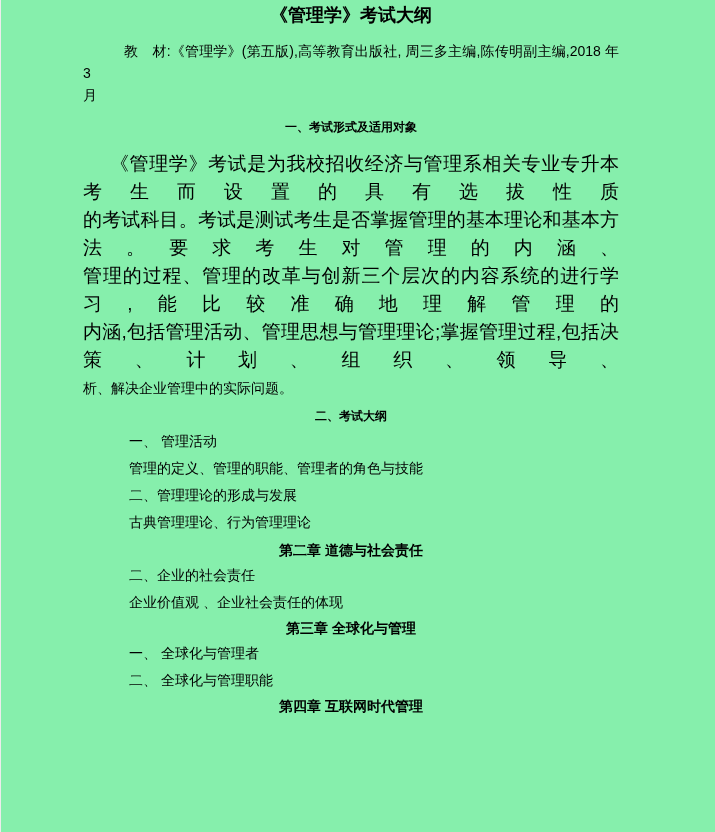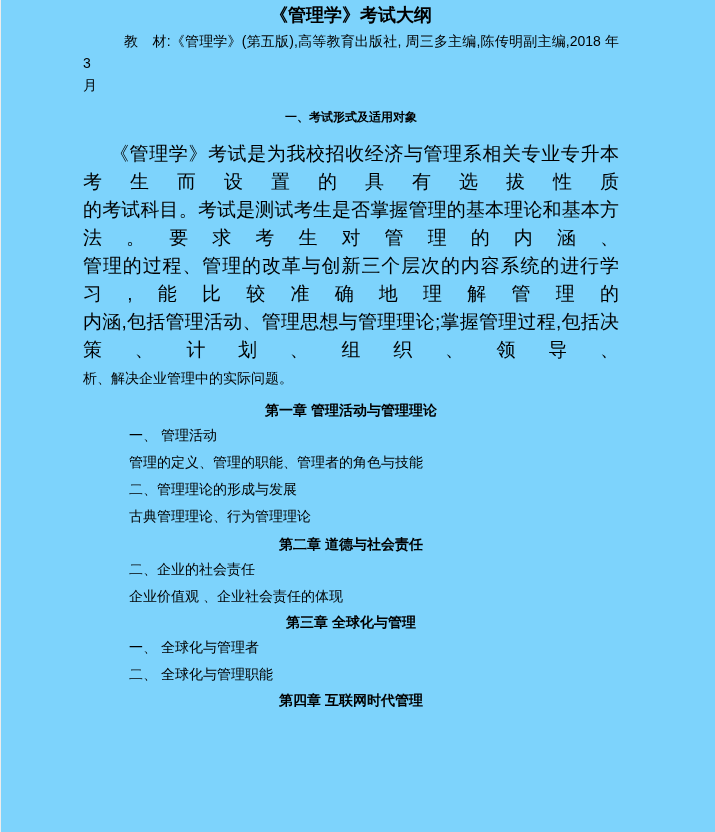--- a/index.html
+++ b/index.html
@@ -1,28 +1,28 @@
 <!DOCTYPE html>
 <html><head>
 <meta charset="utf-8">
 <style>
   html,body{margin:0;padding:0;background:#fff;}
   .page{
     position:relative;
     width:715px;height:832px;
     box-sizing:border-box;
-    background:#7dd3fc;
+    background:#86efac;
     border-left:1px solid #ececec;
     padding:2px 96px 0 82px;
     font-family:"Liberation Sans",sans-serif;
     color:#000;
     overflow:hidden;
   }
   .t{font-size:18px;font-weight:bold;text-align:center;line-height:26px;}
-  .tb{font-size:14px;line-height:22px;margin-top:2px;text-indent:41px;
+  .tb{font-size:14px;line-height:22px;margin-top:12px;text-indent:41px;
       text-align:justify;text-align-last:justify;}
   .tb2{font-size:14px;line-height:22px;}
   .h1{font-size:12px;font-weight:bold;text-align:center;line-height:24px;}
   .mt9{margin-top:9px;}
   .mt11{margin-top:11px;}
   .mt2{margin-top:2px;}
   .mt6{margin-top:6px;}
   .p{font-size:19px;line-height:28px;text-align:justify;text-align-last:justify;}
   .pi{text-indent:27px;}
   .pl{font-size:14px;line-height:28px;}
@@ -41,22 +41,22 @@
   <div class="tb2">月</div>
 
   <div class="h1 mt9">一、考试形式及适用对象</div>
 
   <div class="p pi mt11">《管理学》考试是为我校招收经济与管理系相关专业专升本考生而设置的具有选拔性质</div>
   <div class="p">的考试科目。考试是测试考生是否掌握管理的基本理论和基本方法。要求考生对管理的内涵、</div>
   <div class="p">管理的过程、管理的改革与创新三个层次的内容系统的进行学习,能比较准确地理解管理的</div>
   <div class="p">内涵,包括管理活动、管理思想与管理理论;掌握管理过程,包括决策、计划、组织、领导、</div>
   <div class="pl">析、解决企业管理中的实际问题。</div>
 
+  <div class="h1 mt2">二、考试大纲</div>
 
-  <div class="h2 mt6">第一章 管理活动与管理理论</div>
   <div class="it">一、 管理活动</div>
   <div class="it">管理的定义、管理的职能、管理者的角色与技能</div>
   <div class="it">二、管理理论的形成与发展</div>
   <div class="it">古典管理理论、行为管理理论</div>
 
   <div class="h2 mt2">第二章 道德与社会责任</div>
   <div class="it">二、企业的社会责任</div>
   <div class="it">企业价值观 、企业社会责任的体现</div>
 
   <div class="h2">第三章 全球化与管理</div>

